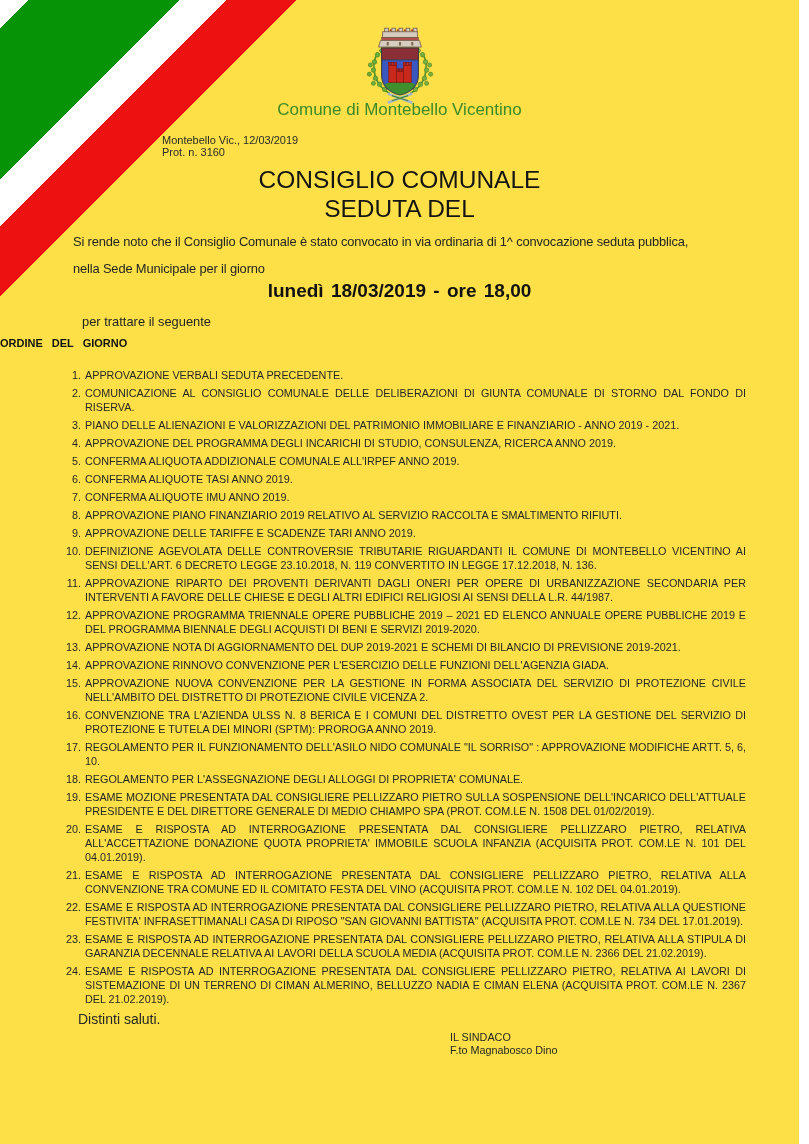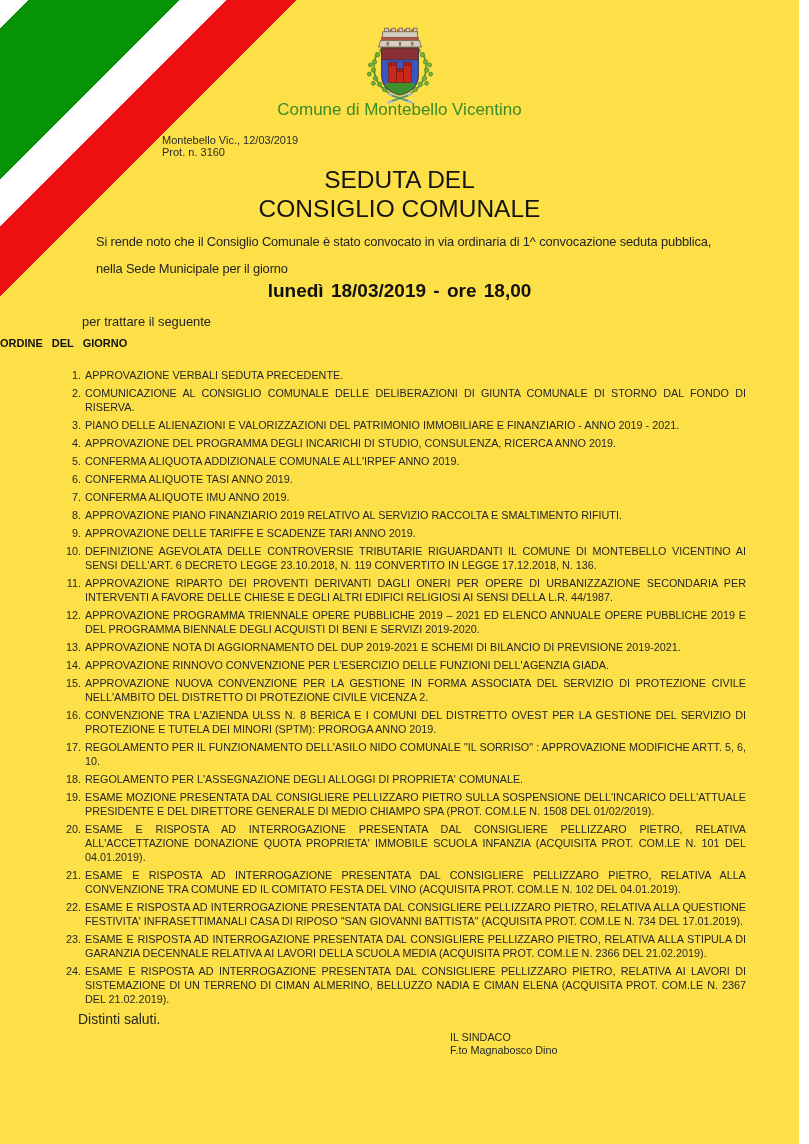--- a/index.html
+++ b/index.html
@@ -39,21 +39,21 @@
   }
   .dateline{
     position:absolute;left:162px;top:134px;
     font-size:11px;line-height:12px;color:#2a2a2a;
   }
   .main-title{
     position:absolute;top:165px;left:0;width:100%;
     text-align:center;font-size:24.5px;line-height:29px;color:#141414;
   }
   .intro{
-    position:absolute;left:96px;top:229px;width:690px;
+    position:absolute;left:73px;top:229px;width:690px;
     font-size:12.9px;letter-spacing:-0.15px;line-height:26.5px;color:#242424;
   }
   .datetime{
     position:absolute;top:280px;left:0;width:100%;
     text-align:center;font-weight:bold;font-size:19px;word-spacing:2px;color:#111;
   }
   .pre-agenda{
     position:absolute;left:82px;top:314px;
     font-size:12.9px;color:#242424;
   }
@@ -178,22 +178,22 @@
     </svg>
 
     <div class="muni-name">Comune di Montebello Vicentino</div>
 
     <div class="dateline">
       <div>Montebello Vic., 12/03/2019</div>
       <div>Prot. n. 3160</div>
     </div>
 
     <div class="main-title">
+      <div>CONSIGLIO COMUNALE</div>
       <div>SEDUTA DEL</div>
-      <div>CONSIGLIO COMUNALE</div>
     </div>
 
     <div class="intro">
       <div>Si rende noto che il Consiglio Comunale è stato convocato in via ordinaria di 1^ convocazione seduta pubblica,</div>
       <div>nella Sede Municipale per il giorno</div>
     </div>
 
     <div class="datetime">lunedì 18/03/2019 -  ore 18,00</div>
 
     <div class="pre-agenda">per trattare il seguente</div>

